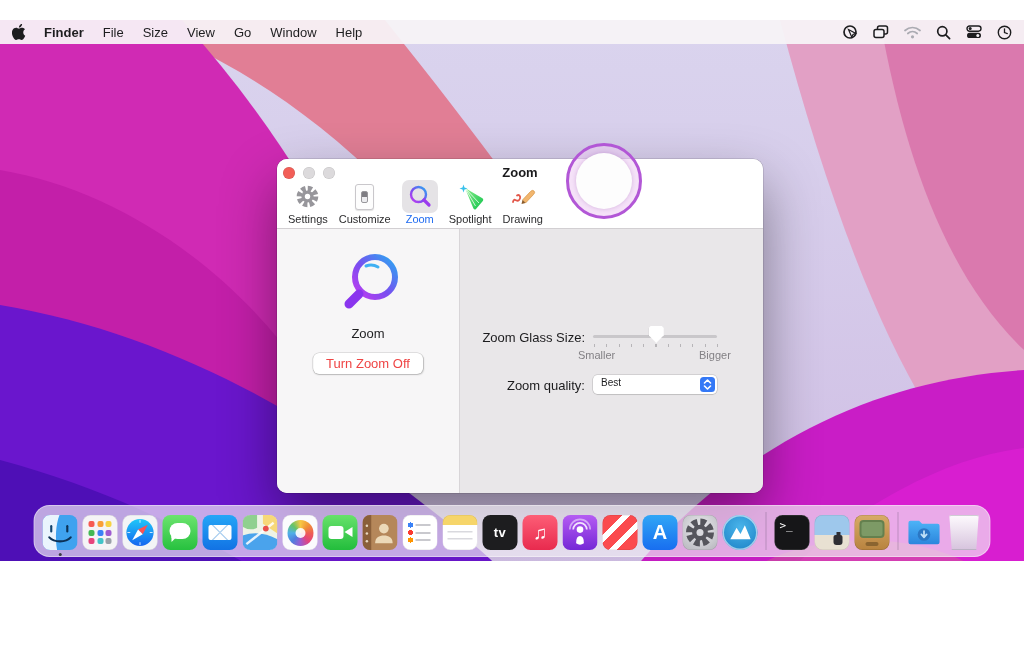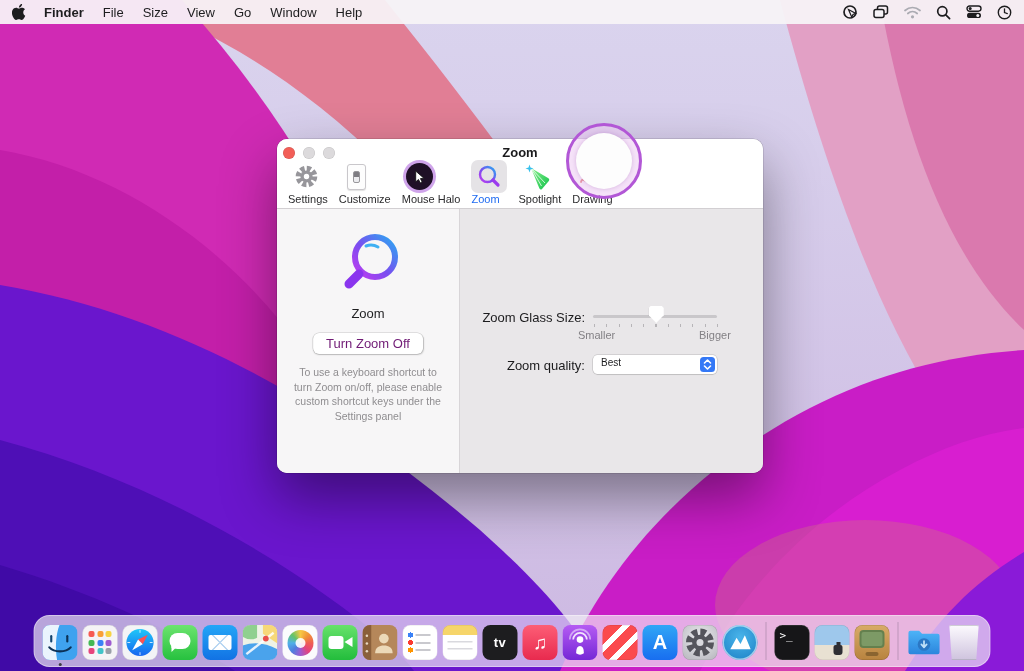--- a/index.html
+++ b/index.html
@@ -1,17 +1,17 @@
 <!DOCTYPE html>
 <html><head>
 <meta charset="utf-8">
 <style>
   * { margin:0; padding:0; box-sizing:border-box; }
   html,body { width:1024px; height:671px; overflow:hidden; font-family:"Liberation Sans", sans-serif; }
-  .desktop { position:relative; width:1024px; height:671px; background:#c9b8e0; overflow:hidden; }
+  .desktop { position:relative; width:1024px; height:541px; background:#c9b8e0; overflow:hidden;margin-top:20px; }
   .wallpaper { position:absolute; inset:0; }
 
   
   .menubar { position:absolute; top:0; left:0; right:0; height:24px;
     background:rgba(246,243,247,.94); display:flex; align-items:center;
     padding:0 12px; font-size:13px; color:#1d1d1f; z-index:50; }
   .mb-left { display:flex; align-items:center; gap:19px; }
   .mb-apple { display:flex; align-items:center; margin-right:-1px; }
   .mb-app { font-weight:700; }
   .mb-item { cursor:default; }
@@ -27,42 +27,42 @@
     box-shadow:0 25px 55px rgba(0,0,0,.42), 0 0 0 .5px rgba(0,0,0,.2); }
   .win-head { position:absolute; top:0; left:0; right:0; height:70px; background:#fff;
     border-radius:10px 10px 0 0; border-bottom:1px solid #d2cfd2; }
   .traffic { position:absolute; top:8px; left:6px; display:flex; gap:8px; }
   .tl { width:12px; height:12px; border-radius:50%; }
   .tl.red { background:#f25e57; box-shadow:inset 0 0 0 .5px rgba(0,0,0,.15); }
   .tl.dis { background:#dcdadc; box-shadow:inset 0 0 0 .5px rgba(0,0,0,.12); }
   .win-title { position:absolute; top:6px; left:0; right:0; text-align:center;
     font-size:13px; font-weight:700; color:#1a1a1c; }
   .toolbar { position:absolute; top:21px; left:7px; height:48px; display:flex; gap:3px; }
-  .tb-item { display:flex; flex-direction:column; gap:0;
+  .tb-item { display:flex; flex-direction:column; align-items:center; gap:0;
     padding:0 4px; font-size:11px; color:#2c2c2e; cursor:default; }
   .tb-ic { height:33px; width:36px; display:flex; align-items:center; justify-content:center; border-radius:7px; }
   .tb-item.selected .tb-ic { background:#e5e3e6; }
   .tb-item.selected .tb-lb { color:#1f6bf1; }
   .halo-circle { width:27px; height:27px; border-radius:50%; background:#1f1026;
     box-shadow:0 0 0 3px rgba(160,74,214,.5); display:flex; align-items:center; justify-content:center; }
   .switch-plate { width:19px; height:26px; background:#fdfdfd; border:1px solid #c9c7cb; border-radius:3px;
     box-shadow:0 1px 1px rgba(0,0,0,.12); display:flex; align-items:center; justify-content:center; }
   .switch-nub { width:7px; height:12px; border:1px solid #98979b; border-radius:2px;
     background:linear-gradient(180deg,#7e7d82 0 50%,#ececef 50%); }
 
   .left-panel { position:absolute; top:70px; left:0; bottom:0; width:183px;
     background:#f7f6f7; border-right:1px solid #d8d5d8; border-radius:0 0 0 10px; }
   .right-panel { position:absolute; top:70px; left:184px; right:0; bottom:0;
     background:#e9e7e9; border-radius:0 0 10px 0; }
 
   .big-mag { position:absolute; left:55px; top:20px; }
   .feature-label { position:absolute; top:97px; left:0; width:100%; text-align:center;
     font-size:13px; color:#1f1f21; }
   .toggle-btn { position:absolute; top:124px; left:50%; transform:translateX(-50%);
-    background:#fff; border:none; border-radius:6px; padding:3px 13px; font-size:13px; color:#701a75;
+    background:#fff; border:none; border-radius:6px; padding:3px 13px; font-size:13px; color:#ef4444;
     font-family:inherit; box-shadow:0 0 0 .5px rgba(0,0,0,.18), 0 1px 1.5px rgba(0,0,0,.18); cursor:pointer; white-space:nowrap; }
   .hint { position:absolute; top:156px; left:13px; right:13px; text-align:center;
     font-size:10.5px; line-height:1.4; color:#8f8d90; }
 
   .rp-desc { position:absolute; left:23px; top:24px; width:252px; font-size:12.5px;
     line-height:1.42; color:#19191b; }
   .rp-label { position:absolute; left:0; width:124px; text-align:right; font-size:13px; color:#1c1c1e; }
   .lbl-size { top:101px; }
   .lbl-quality { top:149px; }
   .slider { position:absolute; left:132px; top:95px; width:124px; height:26px; }
@@ -290,30 +290,20 @@
           <span class="tb-lb">Settings</span>
         </div>
         <div class="tb-item">
           <span class="tb-ic">
             <span class="switch-plate">
                 <span class="switch-nub"></span>
               </span>
           </span>
           <span class="tb-lb">Customize</span>
         </div>
-        <div class="tb-item">
-          <span class="tb-ic">
-            <span class="halo-circle">
-              <svg width="12" height="14" viewBox="0 0 10 13">
-                  <path d="M1,1 L1,11 L3.6,8.8 L5.2,12 L7,11.1 L5.4,8 L8.6,7.6 Z" fill="#fff" stroke="#111" stroke-width=".8"></path>
-                </svg>
-            </span>
-          </span>
-          <span class="tb-lb">Mouse Halo</span>
-        </div>
         <div class="tb-item selected">
           <span class="tb-ic">
             <svg width="26" height="26" viewBox="0 0 26 26">
                 <circle cx="11.5" cy="10.5" r="7.5" fill="none" stroke="url(#gmag)" stroke-width="2.4"></circle>
                 <line x1="17" y1="16" x2="22" y2="21" stroke="#9b3bee" stroke-width="3.2" stroke-linecap="round"></line>
               </svg>
           </span>
           <span class="tb-lb">Zoom</span>
         </div>
         <div class="tb-item">
@@ -342,21 +332,20 @@
     <div class="left-panel">
       <div class="big-mag">
         <svg width="72" height="72" viewBox="0 0 72 72">
           <circle cx="43" cy="28" r="20" fill="none" stroke="url(#gmag)" stroke-width="6"></circle>
           <line x1="27" y1="45" x2="17" y2="55" stroke="#8a35ee" stroke-width="9" stroke-linecap="round"></line>
           <path d="M34 17 A14 14 0 0 1 46 18" fill="none" stroke="#2aa9f2" stroke-width="3" stroke-linecap="round" opacity=".9"></path>
         </svg>
       </div>
       <div class="feature-label">Zoom</div>
       <button class="toggle-btn">Turn Zoom Off</button>
-      <div class="hint">To use a keyboard shortcut to turn Zoom on/off, please enable custom shortcut keys under the Settings panel</div>
     </div>
 
     <div class="right-panel">
 
       <div class="rp-label lbl-size">Zoom Glass Size:</div>
       <div class="slider">
         <div class="slider-track"></div>
         <div class="slider-ticks"></div>
         <div class="slider-thumb" id="sliderThumb" style="left: 55.74px;"></div>
       </div>

